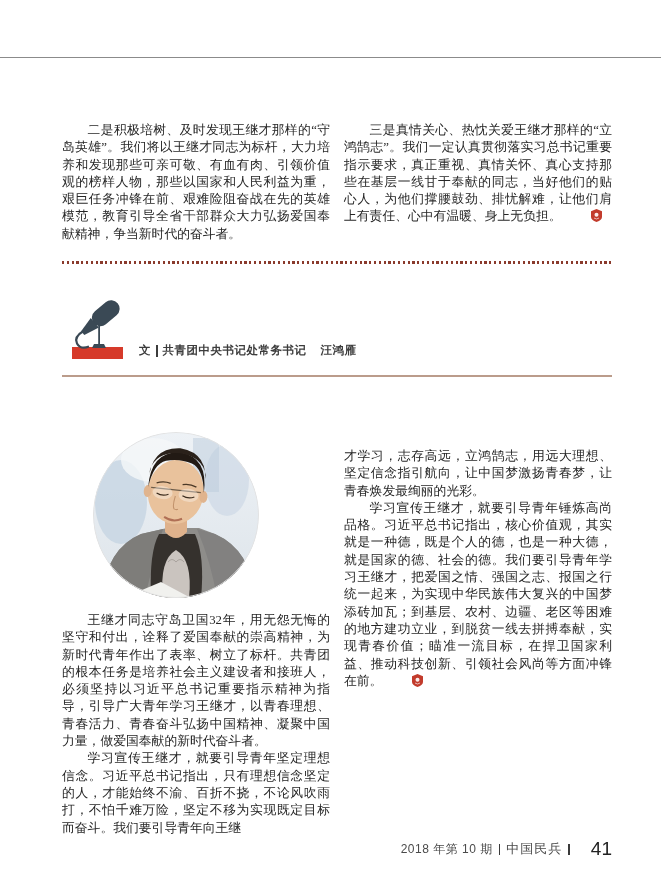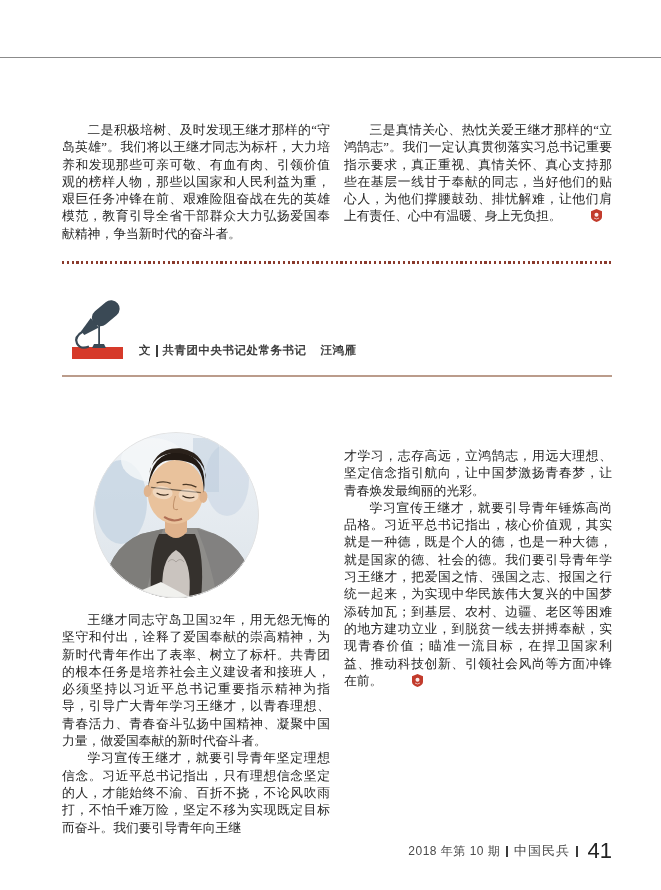--- a/index.html
+++ b/index.html
@@ -51,21 +51,21 @@
   p.noindent{text-indent:0;}
 
   
   .footer{
     position:absolute;top:838px;right:49px;display:flex;align-items:center;
     font-family:"Liberation Sans","DejaVu Sans",sans-serif;color:#4a4a4a;
   }
   .footer .sep{width:1.6px;height:11px;background:#3a3a3a;margin:0 6px;}
   .footer .issue{font-size:12px;letter-spacing:0.5px;}
   .footer .mag{font-size:13px;letter-spacing:1px;}
-  .footer .num{font-size:22px;color:#222;margin-left:4px;}
+  .footer .num{font-size:19px;color:#222;margin-left:15px;}
 </style>
 </head>
 <body>
 
 <div class="page-edge"></div>
 
 <div class="intro">
   <div class="col">
     <p class="body">二是积极培树、及时发现王继才那样的“守岛英雄”。我们将以王继才同志为标杆，大力培养和发现那些可亲可敬、有血有肉、引领价值观的榜样人物，那些以国家和人民利益为重，艰巨任务冲锋在前、艰难险阻奋战在先的英雄模范，教育引导全省干部群众大力弘扬爱国奉献精神，争当新时代的奋斗者。</p>
   </div>

